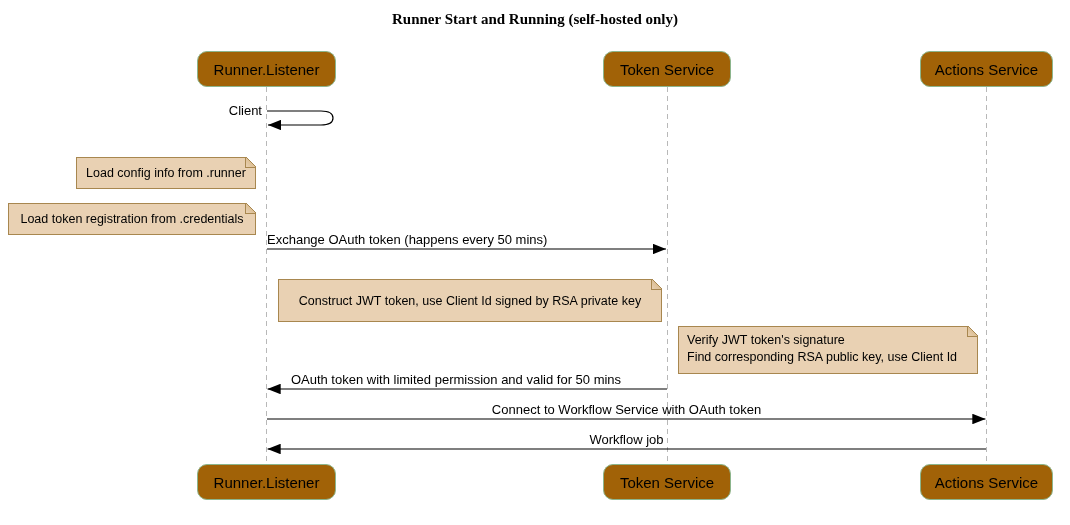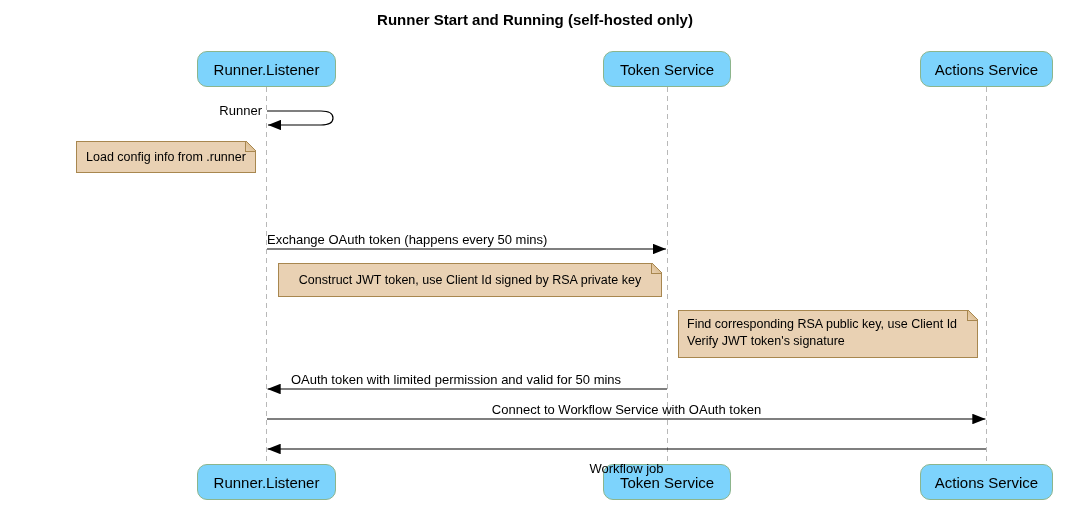--- a/index.html
+++ b/index.html
@@ -12,26 +12,27 @@
     color: #000000;
     overflow: hidden;
   }
   .title {
     position: absolute;
     top: 11px; left: 0; width: 100%;
     text-align: center;
     font-size: 15px;
     font-weight: bold;
     white-space: nowrap;
+    font-family: Liberation Serif, serif;
   }
   svg.layer { position: absolute; top: 0; left: 0; pointer-events: none; }
   .actor {
     position: absolute;
     height: 36px;
-    background: #7dd3fc;
+    background: #a16207;
     border: 1px solid #8cb58c;
     border-radius: 10px;
     box-sizing: border-box;
     display: flex;
     align-items: center;
     justify-content: center;
     font-size: 15px;
     white-space: nowrap;
   }
   .msg-label {
@@ -43,20 +44,21 @@
   .note {
     position: absolute;
     background: #e9d1b3;
     border: 1px solid #a8874f;
     box-sizing: border-box;
     font-size: 12.5px;
     display: flex;
     align-items: center;
     justify-content: center;
     white-space: nowrap;
+    margin-top: 16px;
   }
   .note.left-text { justify-content: flex-start; align-items: flex-start; flex-direction: column; padding: 5px 8px; }
   .note .fold {
     position: absolute;
     top: -1px; right: -1px;
     width: 11px; height: 11px;
     background: linear-gradient(to bottom left,
       #ffffff 0%, #ffffff 48%,
       #a8874f 48%, #a8874f 54%,
       #ddc096 54%, #e9d1b3 100%);
@@ -105,36 +107,40 @@
   <div class="actor" style="left:197px; top:464px; width:139px;">
     <span>Runner.Listener</span>
   </div>
   <div class="actor" style="left:603px; top:464px; width:128px;">
     <span>Token Service</span>
   </div>
   <div class="actor" style="left:920px; top:464px; width:133px;">
     <span>Actions Service</span>
   </div>
 
-  <div class="msg-label" style="left:180px; top:103px; width:82px; text-align:right;">Runner</div>
+  <div class="msg-label" style="left:180px; top:103px; width:82px; text-align:right;">Client</div>
   <div class="msg-label" style="left:267px; top:232px; width:400px; ">Exchange OAuth token (happens every 50 mins)</div>
   <div class="msg-label" style="left:256px; top:372px; width:400px; text-align:center;">OAuth token with limited permission and valid for 50 mins</div>
   <div class="msg-label" style="left:267px; top:402px; width:719px; text-align:center;">Connect to Workflow Service with OAuth token</div>
-  <div class="msg-label" style="left:267px; top:432px; width:719px; text-align:center;margin-top:29px;">Workflow job</div>
+  <div class="msg-label" style="left:267px; top:432px; width:719px; text-align:center;">Workflow job</div>
 
   <div class="note" style="left:76px; top:141px; width:180px; height:32px;">
     <span class="fold"></span>
     <span>Load config info from .runner</span>
   </div>
 
+  <div class="note" style="left:8px; top:187px; width:248px; height:32px;">
+    <span class="fold"></span>
+    <span>Load token registration from .credentials</span>
+  </div>
 
-  <div class="note" style="left:278px; top:263px; width:384px; height:34px;">
+  <div class="note" style="left:278px; top:263px; width:384px; height:43px;">
     <span class="fold"></span>
     <span>Construct JWT token, use Client Id signed by RSA private key</span>
   </div>
 
   <div class="note left-text" style="left:678px; top:310px; width:300px; height:48px;">
     <span class="fold"></span>
+    <span class="note-line">Verify JWT token's signature</span>
     <span class="note-line">Find corresponding RSA public key, use Client Id</span>
-    <span class="note-line">Verify JWT token's signature</span>
   </div>
 
 </div>
 
 </body></html>

